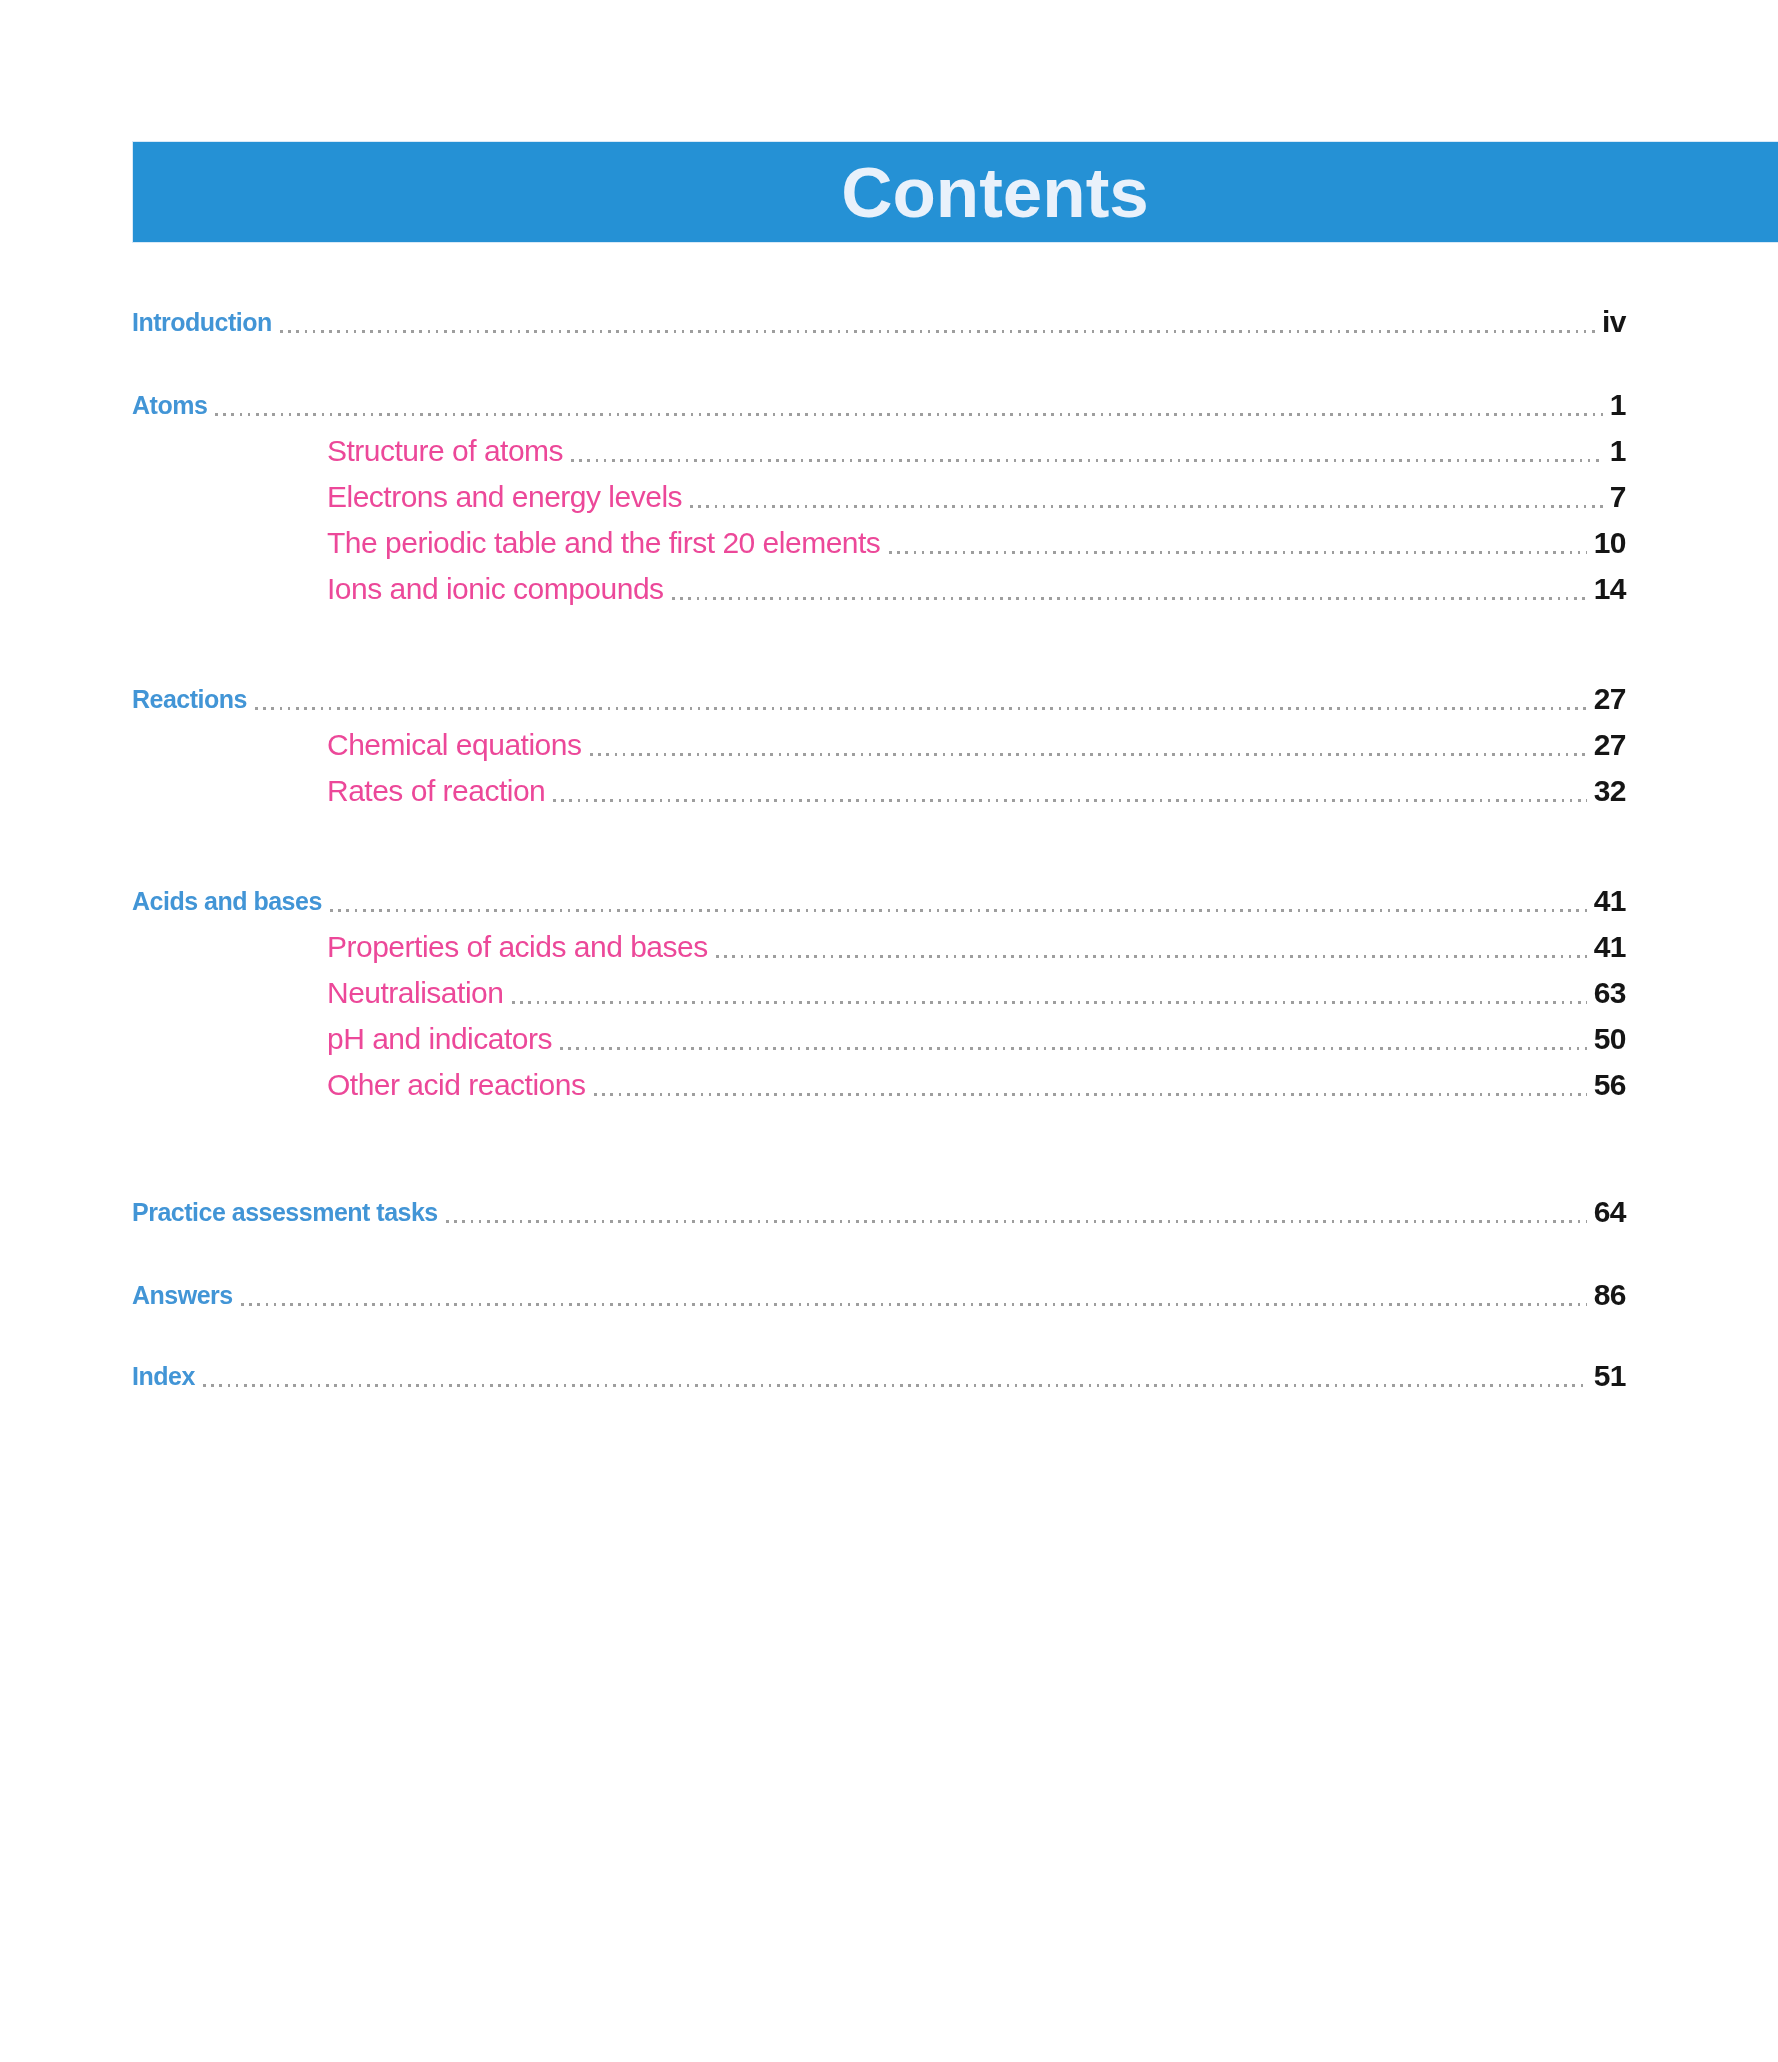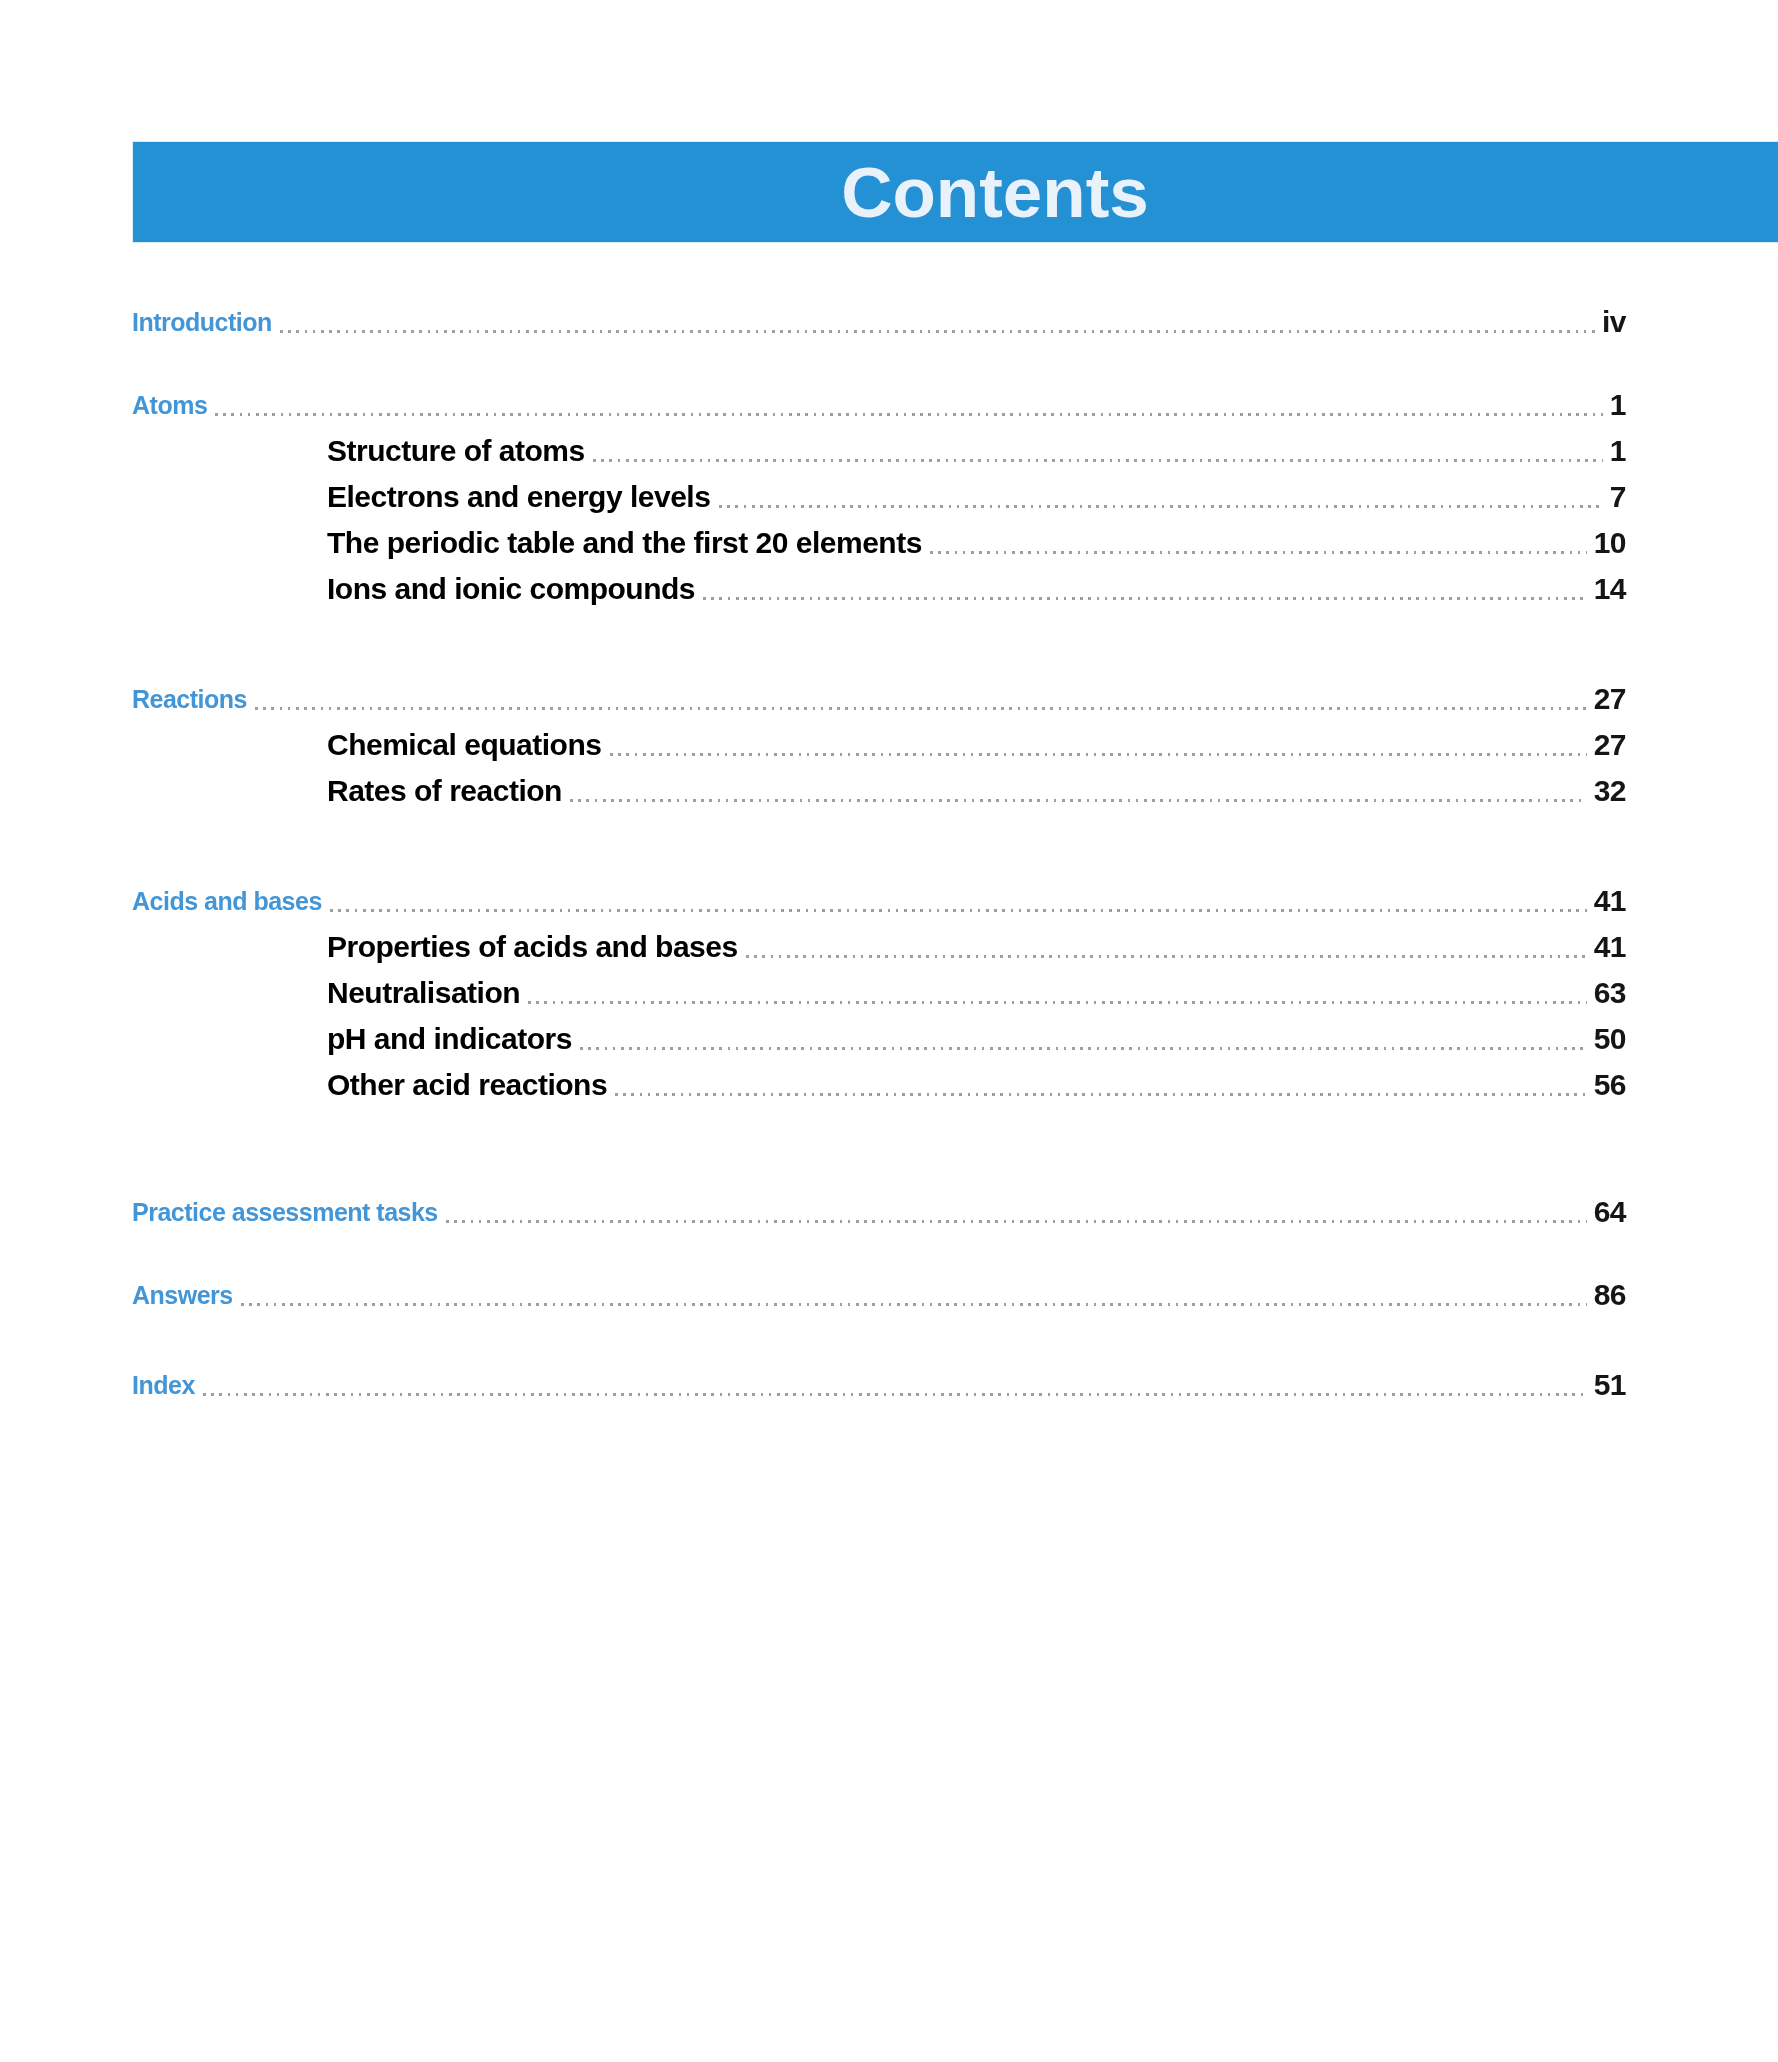--- a/index.html
+++ b/index.html
@@ -38,21 +38,21 @@
     font-size:30px;
     letter-spacing:-0.5px;
   }
   .row .title{white-space:nowrap;}
   .row.head .title{
     color:#4295d6;
     font-weight:bold;
     font-size:25px;
   }
   .row.sub{padding-left:195px;}
-  .row.sub .title{color:#000000;font-weight:700;text-align:right;}
+  .row.sub .title{color:#ec4899;font-weight:400;text-align:right;}
   .leader{
     flex:1;
     height:2.7px;
     align-self:flex-end;
     margin:0 6.4px 12px 8.2px;
     background:repeating-linear-gradient(to right,#9e9e9e 0 2.7px,transparent 2.7px 8.2px);
   }
   .pagenum{
     color:#151515;
     font-weight:700;
@@ -150,21 +150,21 @@
       <span class="leader"></span>
       <span class="pagenum">64</span>
     </div>
 
     <div class="row head" style="margin-top:37px">
       <span class="title">Answers</span>
       <span class="leader"></span>
       <span class="pagenum">86</span>
     </div>
 
-    <div class="row head" style="margin-top:44px">
+    <div class="row head" style="margin-top:35px">
       <span class="title">Index</span>
       <span class="leader"></span>
       <span class="pagenum">51</span>
     </div>
 
   </div>
 </div>
 
 
 </body></html>

